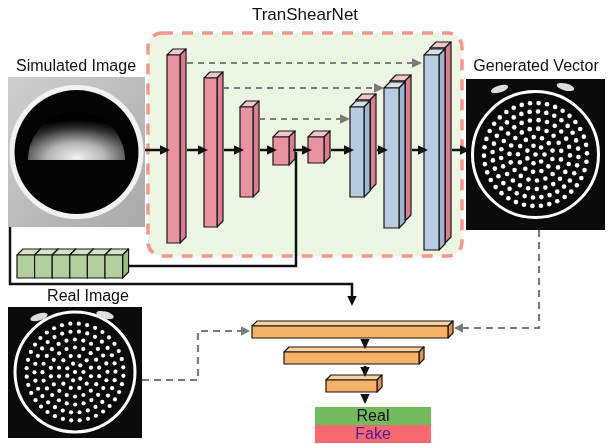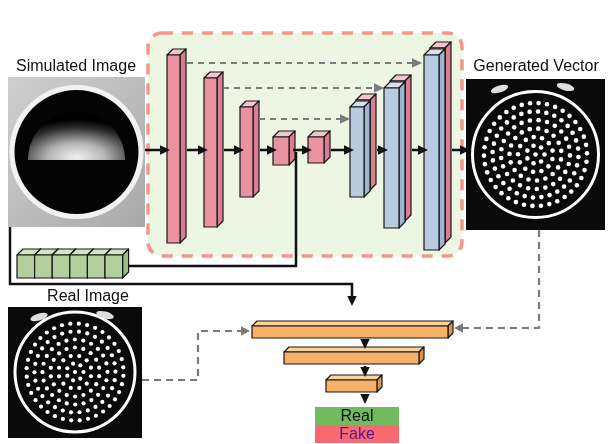--- a/index.html
+++ b/index.html
@@ -7,21 +7,21 @@
     position:relative;width:611px;height:444px;background:#ffffff;overflow:hidden;
     font-family:"Liberation Sans","DejaVu Sans",sans-serif;color:#111;
   }
   .stage svg{position:absolute;left:0;top:0;}
   .lbl{
     position:absolute;transform:translateX(-50%);white-space:nowrap;
     font-size:16px;line-height:18px;color:#111;
   }
   .lbl.title{font-size:17px;}
   .outbox{
-    position:absolute;left:315px;width:84px;height:18px;text-align:center;
+    position:absolute;left:315px;width:116px;height:18px;text-align:center;
     font-size:16px;line-height:18px;
   }
 </style>
 </head>
 <body>
 
 <div class="stage">
   <svg id="diagram" width="611" height="444" viewBox="0 0 611 444">
     <defs>
       <linearGradient id="simbg" x1="0" y1="0" x2="1" y2="1">
@@ -421,19 +421,20 @@
         <polygon points="365,377 360.3,367 369.7,367" fill="#111111"></polygon>
         <line x1="365" y1="394" x2="365" y2="396" stroke="#111111" stroke-width="2.5"></line>
         <polygon points="365,404 360.3,394 369.7,394" fill="#111111"></polygon>
         <path fill="none" stroke="#7b7b7b" stroke-width="2.2" stroke-dasharray="7 5" d="M 142 380 L 198 380 L 198 331 L 242 331"></path>
         <polygon points="250,331 241,326.3 241,335.7" fill="#7b7b7b"></polygon>
         <path fill="none" stroke="#7b7b7b" stroke-width="2.2" stroke-dasharray="7 5" d="M 539 230 L 539 328 L 462 328"></path>
         <polygon points="454,328 463,323.3 463,332.7" fill="#7b7b7b"></polygon>
       </g>
   </svg>
 
+  <div class="lbl title" style="left:305px;top:6px">TranShearNet</div>
   <div class="lbl" style="left:76px;top:57px">Simulated Image</div>
   <div class="lbl" style="left:536px;top:57px">Generated Vector</div>
   <div class="lbl" style="left:88px;top:287px">Real Image</div>
 
   <div class="outbox" id="real-box" style="top: 407px; background: rgb(114, 186, 94);">Real</div>
   <div class="outbox" id="fake-box" style="top: 425px; color: #4c1d95; background: rgb(249, 105, 111);">Fake</div>
 </div>
 
 </body></html>

